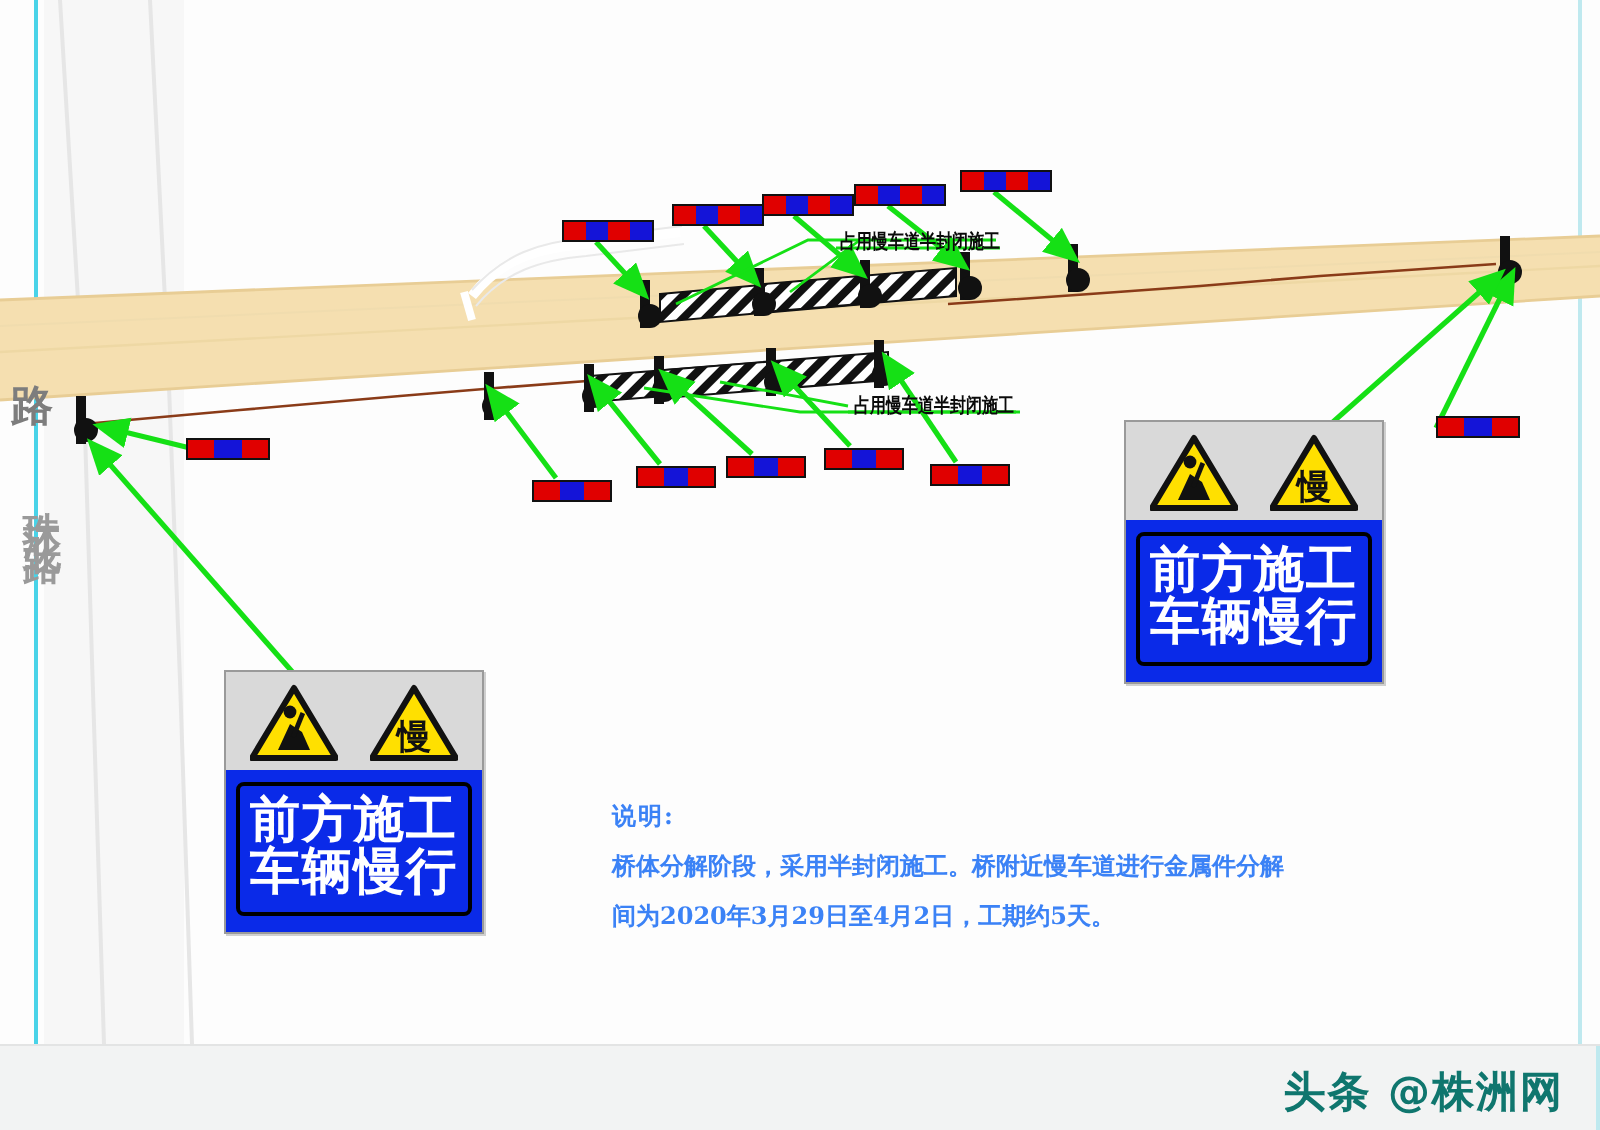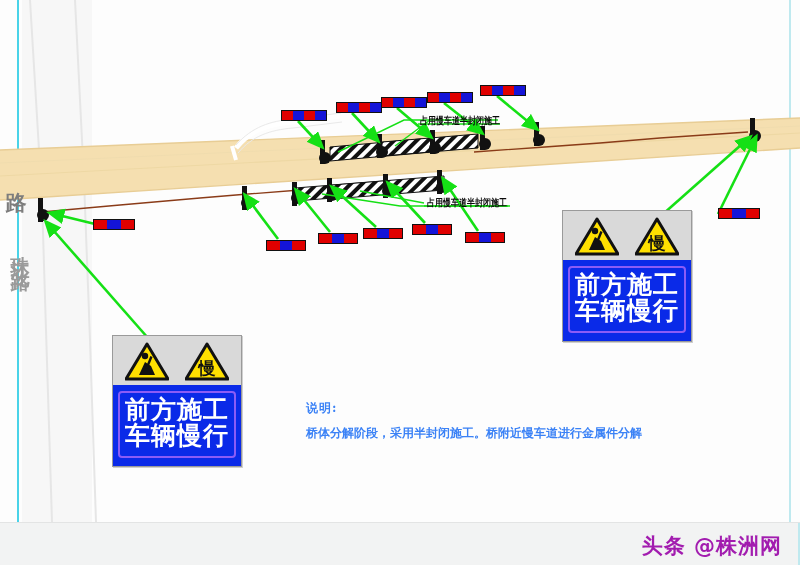--- a/index.html
+++ b/index.html
@@ -94,21 +94,21 @@
   .tri {
     position: relative;
     width: 44px; height: 39px;
   }
   .tri svg { display:block; }
   .sign-bottom {
     background: #0a2ae8;
     padding: 6px 5px 8px 5px;
   }
   .sign-inner {
-    border: 2px solid #8b5cf6;
+    border: 2px solid #000000;
     border-radius: 4px;
     padding: 4px 2px 6px 2px;
     text-align: center;
     line-height: 1.05;
   }
   .sign-line {
     color: #ffffff;
     font-size: 25px;
     font-weight: bold;
     letter-spacing: 1px;
@@ -137,21 +137,21 @@
     left: 0; top: 522px;
     width: 800px; height: 43px;
     background: #f2f3f3;
     border-top: 1px solid #e3e4e4;
   }
   #footer-watermark {
     position: absolute;
     right: 18px; top: 9px;
     font-size: 21px;
     font-weight: bold;
-    color: #a21caf;
+    color: #0f766e;
     font-family: "DejaVu Sans", "Liberation Sans", sans-serif;
     letter-spacing: 1px;
   }
   #footer-right-edge {
     position:absolute; right:0; top:0; width:2px; height:43px; background:#bfe9ef;
   }
 </style>
 </head>
 <body>
 
@@ -425,20 +425,21 @@
         <div class="sign-inner">
           <span class="sign-line">前方施工</span>
           <span class="sign-line">车辆慢行</span>
         </div>
       </div>
     </div>
 
     <div id="description">
       <span class="d-line d-title">说明:</span>
       <span class="d-line">桥体分解阶段，采用半封闭施工。桥附近慢车道进行金属件分解</span>
+      <span class="d-line">间为2020年3月29日至4月2日，工期约5天。</span>
     </div>
 
   </div>
 
   <div id="footer">
     <div id="footer-watermark">头条 @株洲网</div>
     <div id="footer-right-edge"></div>
   </div>
 
 </div>

